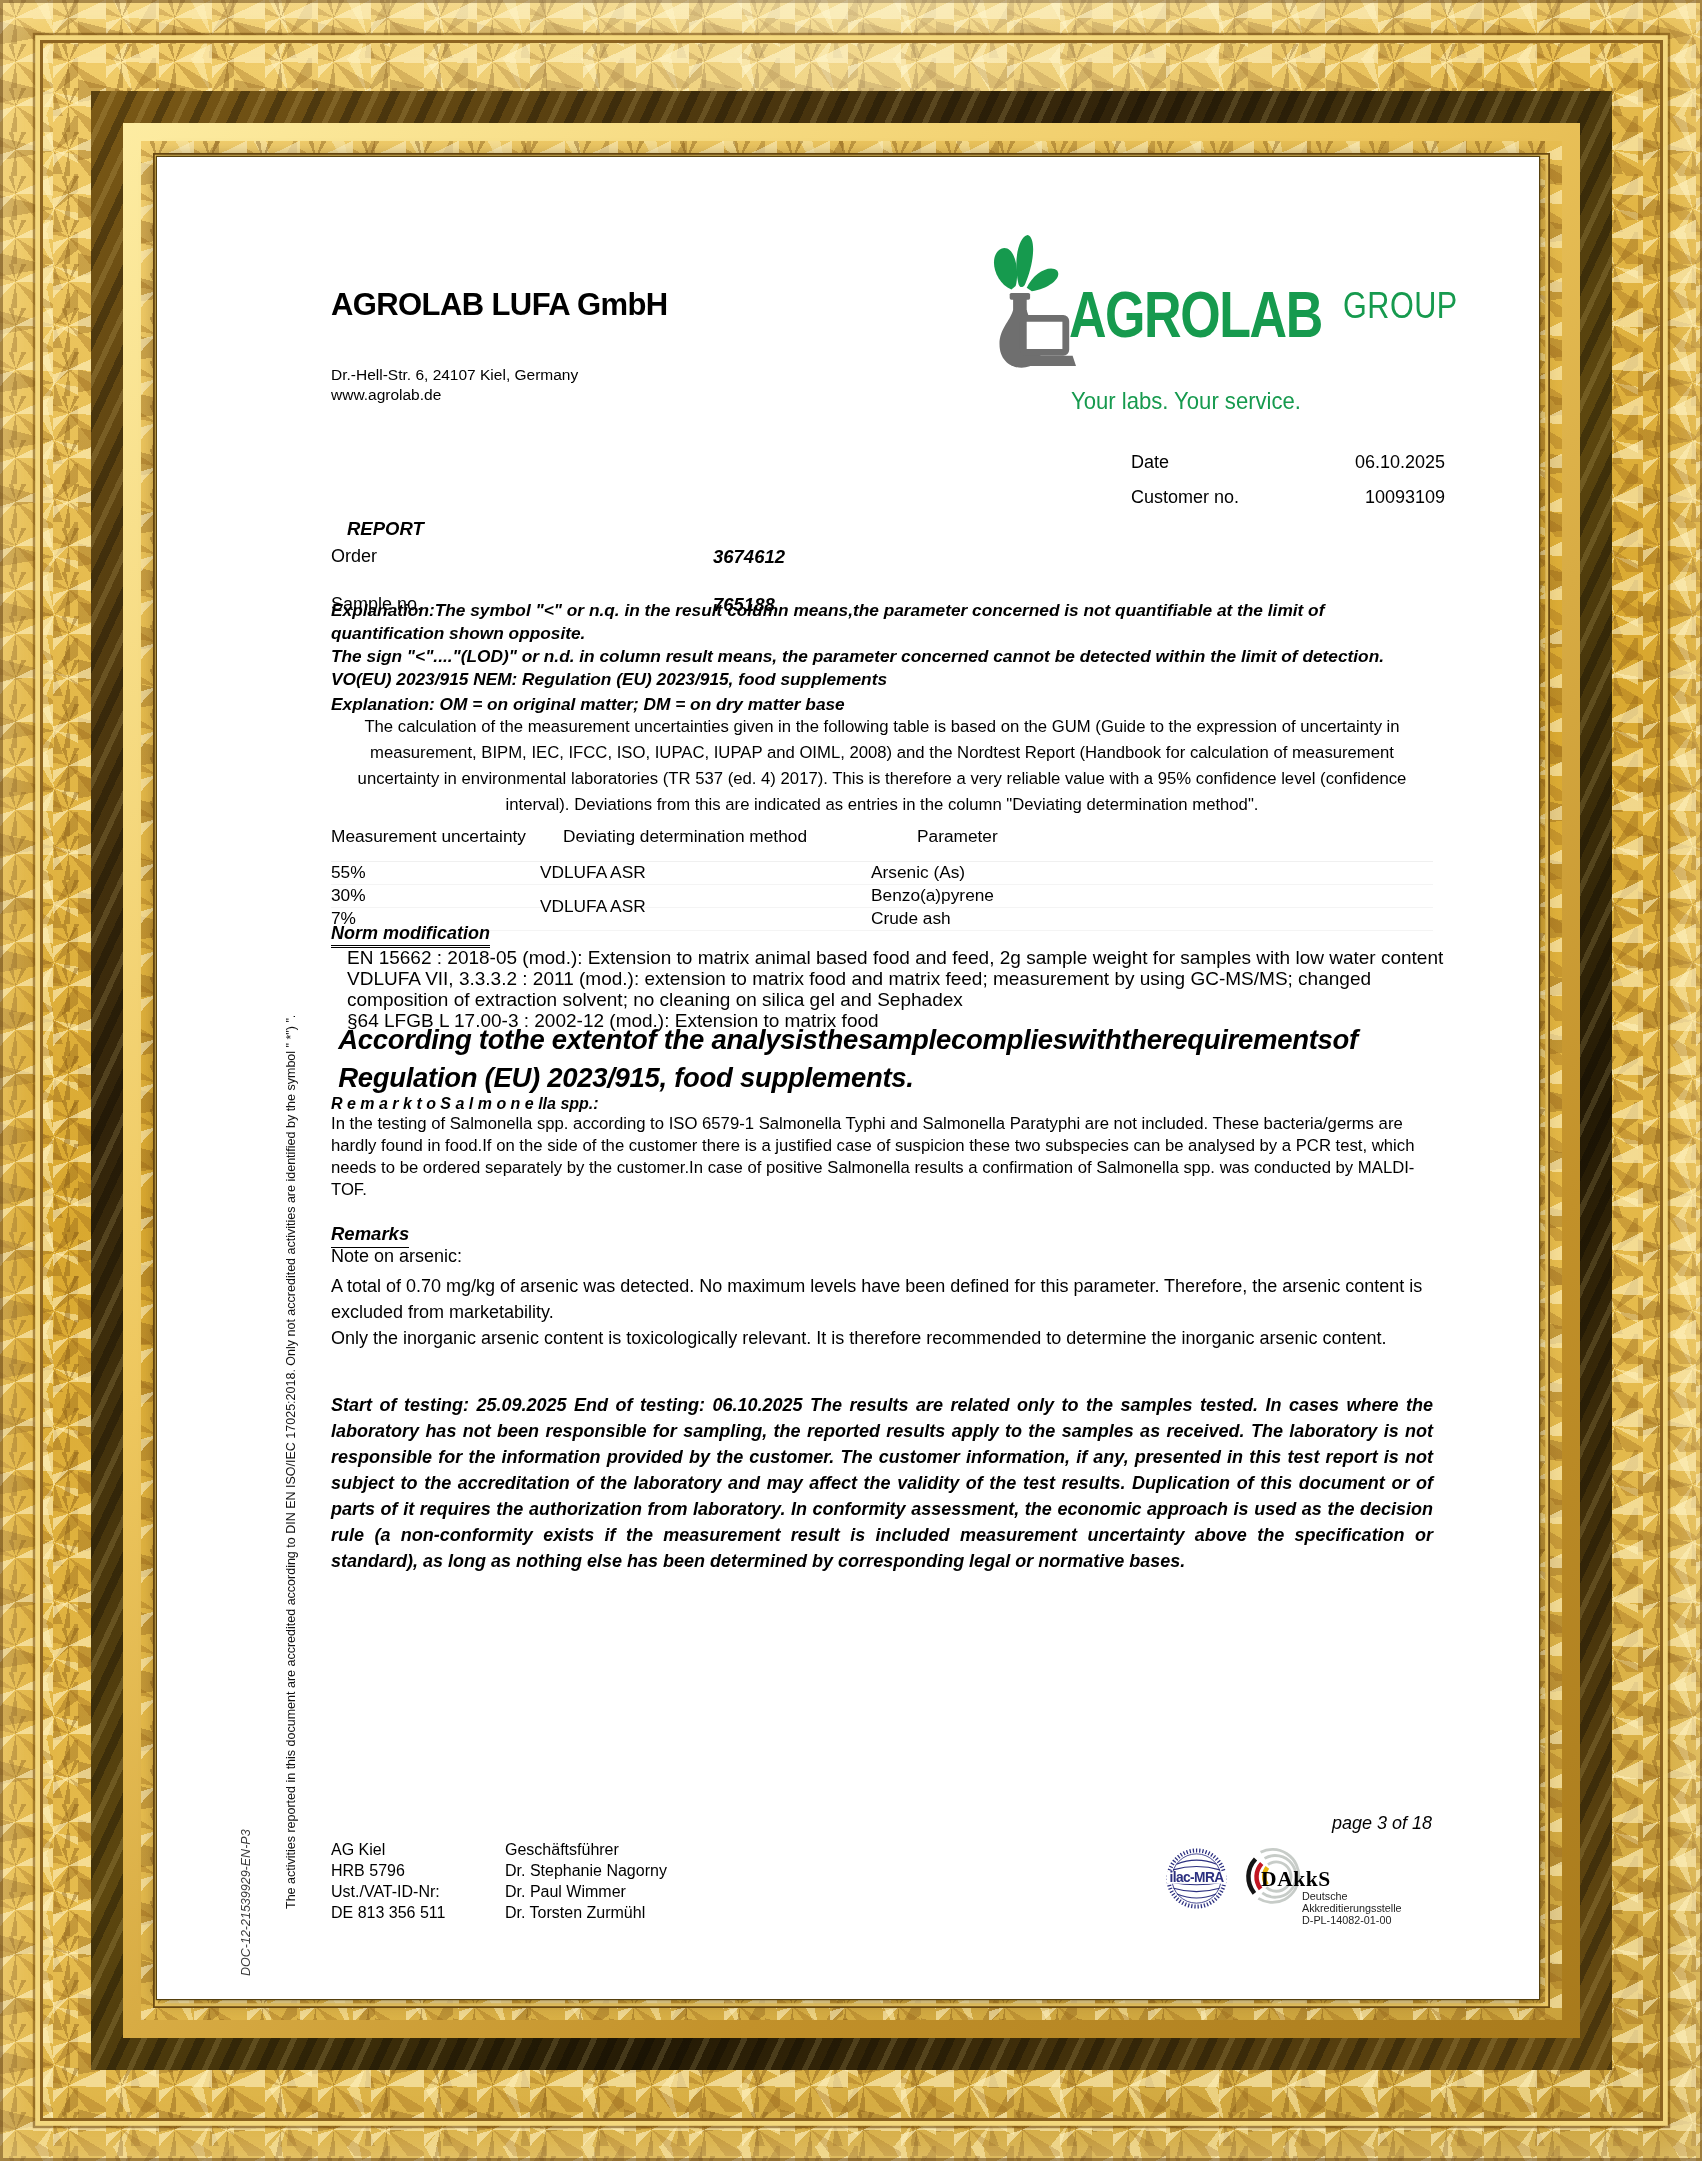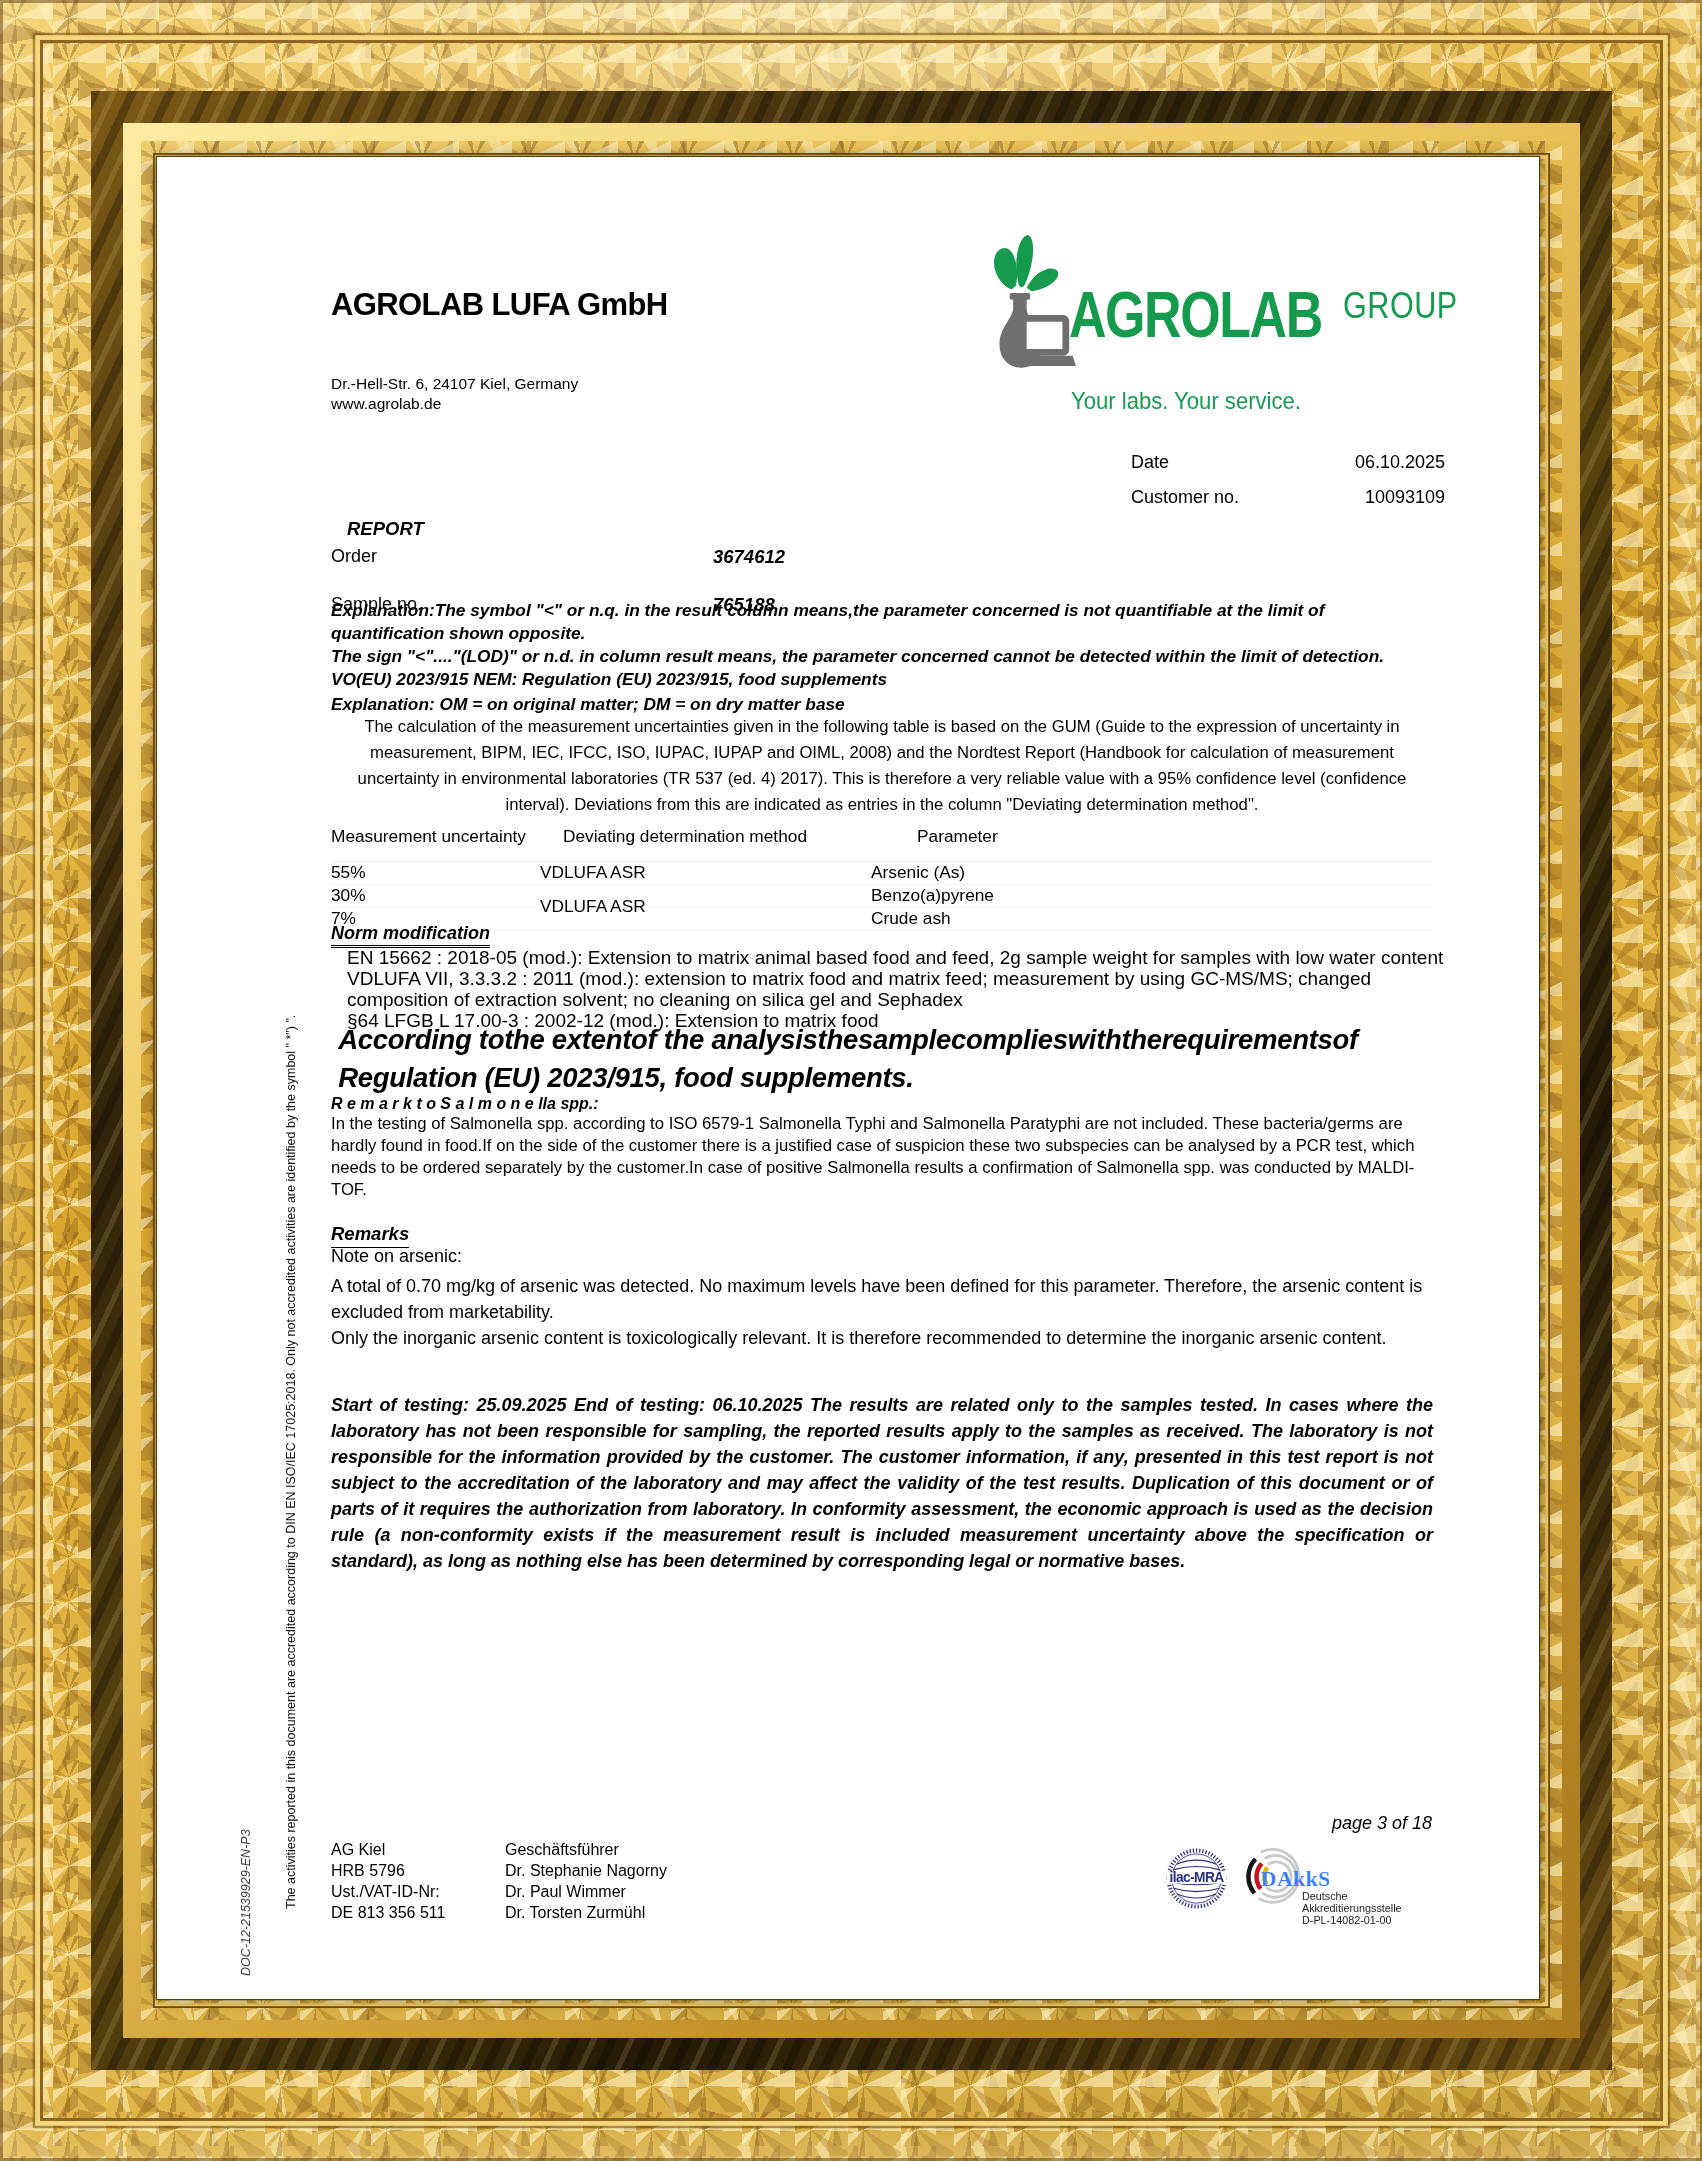--- a/index.html
+++ b/index.html
@@ -30,21 +30,21 @@
   
   .page{
     position:absolute;left:157px;top:157px;right:164px;bottom:162px;
     background:#ffffff;color:#000;
     box-shadow:0 0 0 1.2px #55400e, 0 0 15.5px rgba(40,20,0,.45);
   }
   .abs{position:absolute;}
   .bi{font-weight:bold;font-style:italic;margin-left:16px;}
   
   .company-name{left:174px;top:130px;font-size:31px;font-weight:bold;letter-spacing:-0.6px;}
-  .company-addr{left:174px;top:208px;font-size:15.5px;line-height:20.3px;margin-top:9px;}
+  .company-addr{left:174px;top:208px;font-size:15.5px;line-height:20.3px;}
   .logo-icon{left:817px;top:72px;}
   .logo-row{left:912px;top:130px;display:flex;align-items:flex-start;white-space:nowrap;}
   .brand{display:inline-block;color:#169a4e;font-weight:bold;font-size:65px;line-height:55px;letter-spacing:-1.8px;transform:scaleX(.8);transform-origin:0 0;}
   .brand-suffix{display:inline-block;color:#169a4e;font-size:36px;line-height:36px;letter-spacing:0.6px;transform:scaleX(.85) translateY(1.2px);transform-origin:0 0;margin-left:-42px;}
   .tagline{left:914px;top:230px;color:#169a4e;font-size:24px;display:inline-block;transform:scaleX(.92);transform-origin:0 0;white-space:nowrap;}
   
   .meta{left:974px;top:295px;width:314px;font-size:18px;}
   .meta-row{display:flex;justify-content:space-between;margin-bottom:13.7px;}
   .report-label{left:174px;top:361px;font-size:18.5px;}
   .kv-order{left:174px;top:389px;font-size:18px;}
@@ -73,21 +73,21 @@
   .remarks-title span{display:inline-block;border-bottom:1.8px solid #000;padding-bottom:1.8px;}
   .note-title{left:174px;top:1089px;font-size:18px;}
   .arsenic{left:174px;top:1116px;width:1105px;font-size:18px;line-height:26px;}
   .legal{left:174px;top:1235px;width:1102px;font-size:18px;line-height:26px;font-weight:bold;font-style:italic;text-align:justify;}
   
   .pagenum{left:1075px;top:1656px;width:200px;text-align:right;font-style:italic;font-size:18px;}
   .foot-col1{left:174px;top:1682px;font-size:16px;line-height:21px;}
   .foot-col2{left:348px;top:1682px;font-size:16px;line-height:21px;}
   .ilac{left:1008px;top:1690px;}
   .dakks{left:1080px;top:1688px;width:251px;height:131px;}
-  .dakks-word{position:absolute;left:24px;top:21.5px;font-family:"Liberation Serif",serif;font-weight:bold;font-size:21.5px;color:#3b82f6;letter-spacing:0.6px;}
+  .dakks-word{position:absolute;left:24px;top:21.5px;font-family:"Liberation Serif",serif;font-weight:bold;font-size:21.5px;color:#000000;letter-spacing:0.6px;}
   .dakks-text{position:absolute;left:65px;top:45px;font-size:10.8px;line-height:12px;color:#222;}
   
   .vtext{position:absolute;transform-origin:0 100%;transform:rotate(-90deg);white-space:nowrap;}
   .v-accred{left:141px;top:1738px;font-size:12.5px;color:#111;}
   .v-doc{left:96px;top:1805px;font-size:12.5px;font-style:italic;color:#3a3a3a;}
 </style>
 </head>
 <body>
 
 <div class="f0 speckle"></div>

